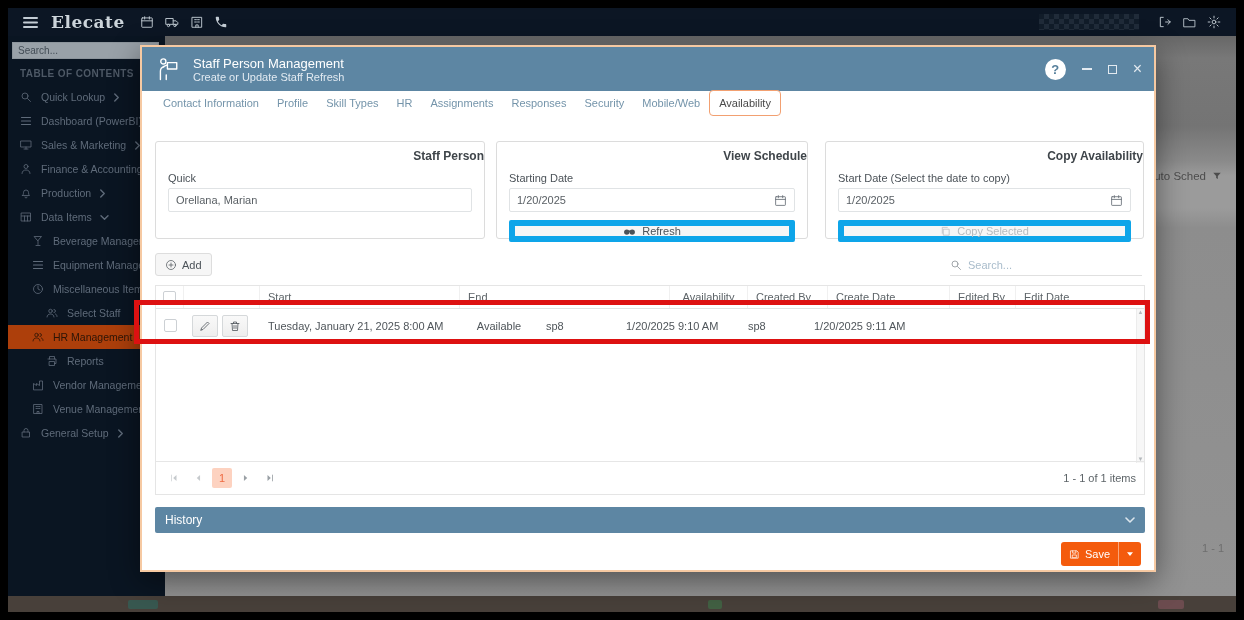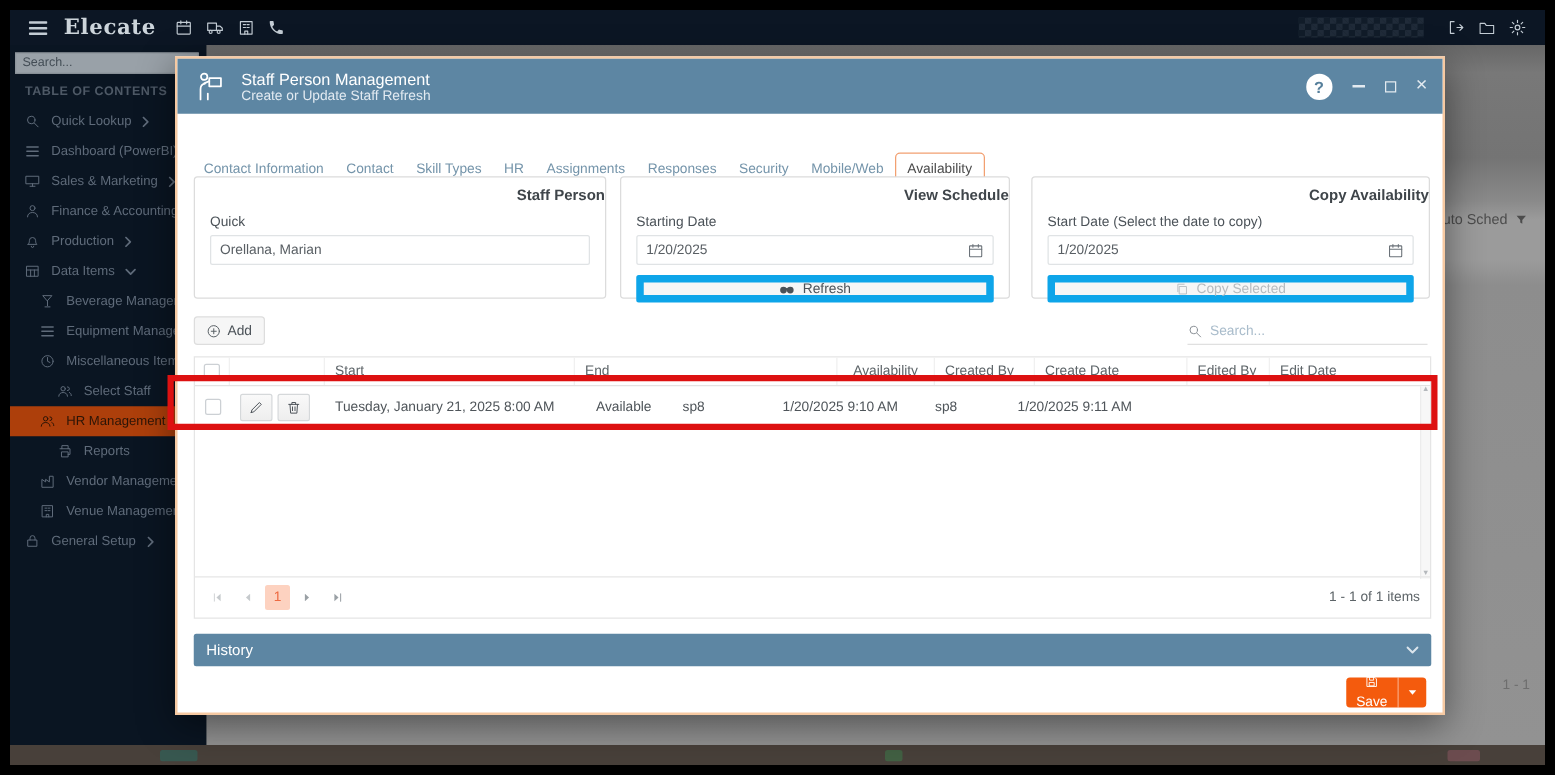--- a/index.html
+++ b/index.html
@@ -43,21 +43,21 @@
   .modal { position:absolute; left:132px; top:37px; width:1016px; height:527px; background:#fff; border:2px solid #f6c9a2; box-shadow:0 8px 28px rgba(0,0,0,.45); z-index:5; }
   .m-header { position:absolute; left:0; top:0; width:100%; height:44px; background:#5d86a3; color:#fff; display:flex; align-items:center; padding:16px 12px; }
   .m-title { font-size:13px; line-height:15px; }
   .m-sub { font-size:11px; color:#e2eaf1; }
   .m-help { width:21px; height:21px; border-radius:50%; background:#fff; color:#567f9b; font-weight:bold; font-size:13px; display:flex; align-items:center; justify-content:center; margin-left:auto; cursor:pointer; }
   .m-ctl { color:#e3eaf0; margin-left:16px; cursor:pointer; font-size:13px; display:flex; align-items:center; }
   .box-glyph { width:9px; height:9px; border:1.5px solid #e3eaf0; display:inline-block; }
   .dash-glyph { width:10px; height:0; border-top:2px solid #e3eaf0; display:inline-block; }
 
   
-  .tabs { position:absolute; left:12px; top:74px; height:28px; display:flex; align-items:center;text-align:center; }
+  .tabs { position:absolute; left:12px; top:42px; height:28px; display:flex; align-items:center;text-align:center; }
   .tab { font-size:11px; color:#7494aa; padding:6px 9px; cursor:pointer; white-space:nowrap; }
   .tab.active { color:#4a4a4a; border:1px solid #f2a071; border-radius:4px; background:#fff; }
 
   
   .panel { position:absolute; top:94px; height:98px; border:1px solid #dcdcdc; border-radius:3px; background:#fff; }
   .p-title { text-align:right; font-size:12px; font-weight:bold; color:#3f454a; margin-top:7px; }
   .p-label { font-size:11px; color:#4b5258; margin:9px 0 4px 12px; }
   .p-input { margin:0 12px; height:24px; border:1px solid #e0e3e5; border-radius:2px; display:flex; align-items:center; padding:0 7px; font-size:11px; color:#595f64; background:#fff; }
   .p-input input { border:none; outline:none; flex:1; font-size:11px; color:#595f64; font-family:"Liberation Sans",sans-serif; background:transparent; }
   .p-input .cal { color:#6a7178; cursor:pointer; }
@@ -87,21 +87,21 @@
   
   .pager { position:absolute; left:0; bottom:0; width:100%; height:33px; border-top:1px solid #e6e6e6; display:flex; align-items:center; padding:0 8px; gap:4px; }
   .pg-btn { width:20px; height:20px; display:flex; align-items:center; justify-content:center; color:#9aa0a5; cursor:pointer; }
   .pg-btn.dis { color:#c6cacd; }
   .pg-cur { width:20px; height:20px; background:#fdd2c0; color:#ee6a41; border-radius:2px; font-size:11px; display:flex; align-items:center; justify-content:center; cursor:pointer; }
   .pg-sum { margin-left:auto; font-size:11px; color:#5d6468; }
 
   
   .history { position:absolute; left:13px; top:460px; width:990px; height:26px; background:#5d86a3; border-radius:2px; color:#fff; display:flex; align-items:center; padding:0 10px; font-size:12px; cursor:pointer; }
   .save-btn { position:absolute; right:13px; top:495px; height:24px; background:#f45b0d; border-radius:3px; color:#fff; display:flex; align-items:center; font-size:11px; cursor:pointer; }
-  .save-main { display:flex; align-items:center; gap:5px; padding:0 8px;flex-direction:column; }
+  .save-main { display:flex; align-items:center; gap:5px; padding:0 8px; }
   .save-caret { border-left:1px solid rgba(255,255,255,.45); padding:0 7px; height:100%; display:flex; align-items:center; }
 
   
   .annotation { position:absolute; left:126px; top:292px; width:1016px; height:44px; border:5px solid #dd1111; z-index:9; pointer-events:none; }
 </style>
 </head>
 <body>
 
 <div class="frame">
   <div class="app">
@@ -358,21 +358,21 @@
             <span class="dash-glyph"></span>
           </span>
         <span class="m-ctl">
             <span class="box-glyph"></span>
           </span>
         <span class="m-ctl" style="font-size:16px;">×</span>
       </div>
 
       <div class="tabs">
         <span class="tab">Contact Information</span>
-        <span class="tab">Contact</span>
+        <span class="tab">Profile</span>
         <span class="tab">Skill Types</span>
         <span class="tab">HR</span>
         <span class="tab">Assignments</span>
         <span class="tab">Responses</span>
         <span class="tab">Security</span>
         <span class="tab">Mobile/Web</span>
         <span class="tab active">Availability</span>
       </div>
 
       <div class="panel" style="left:13px;width:330px;">

